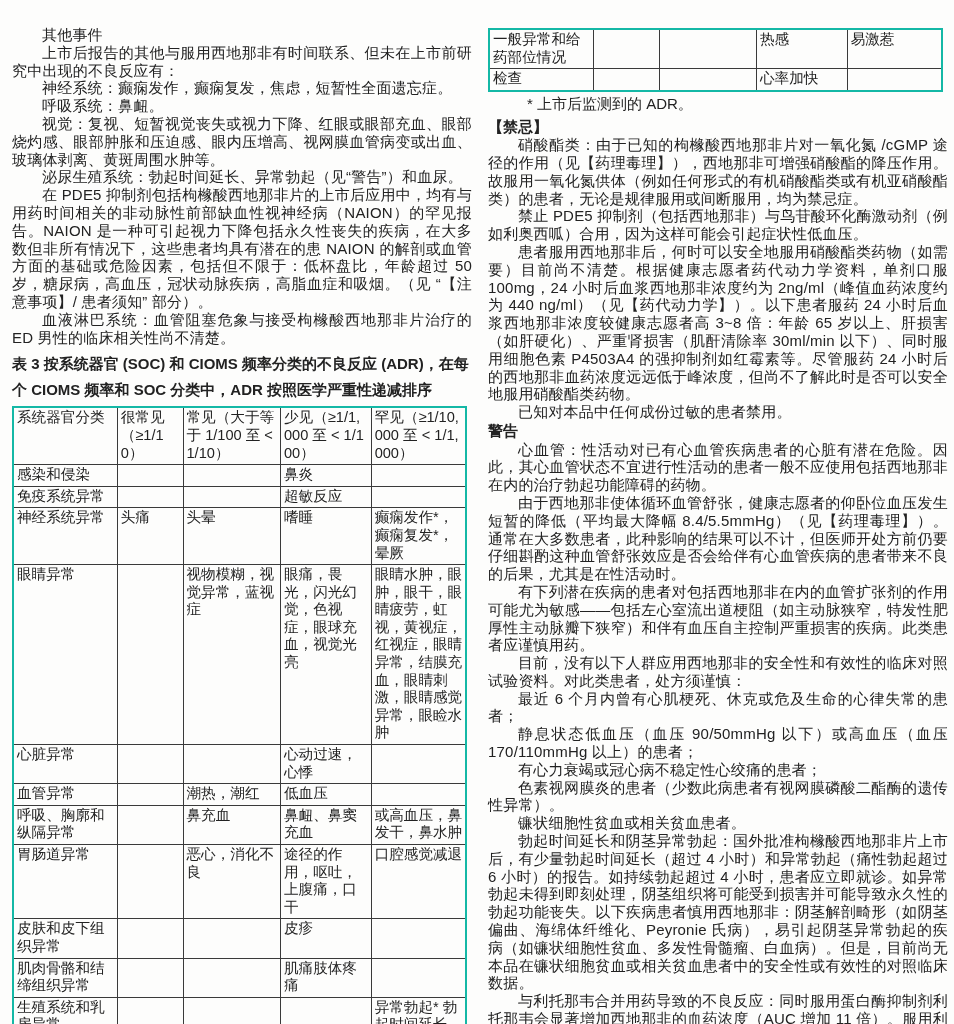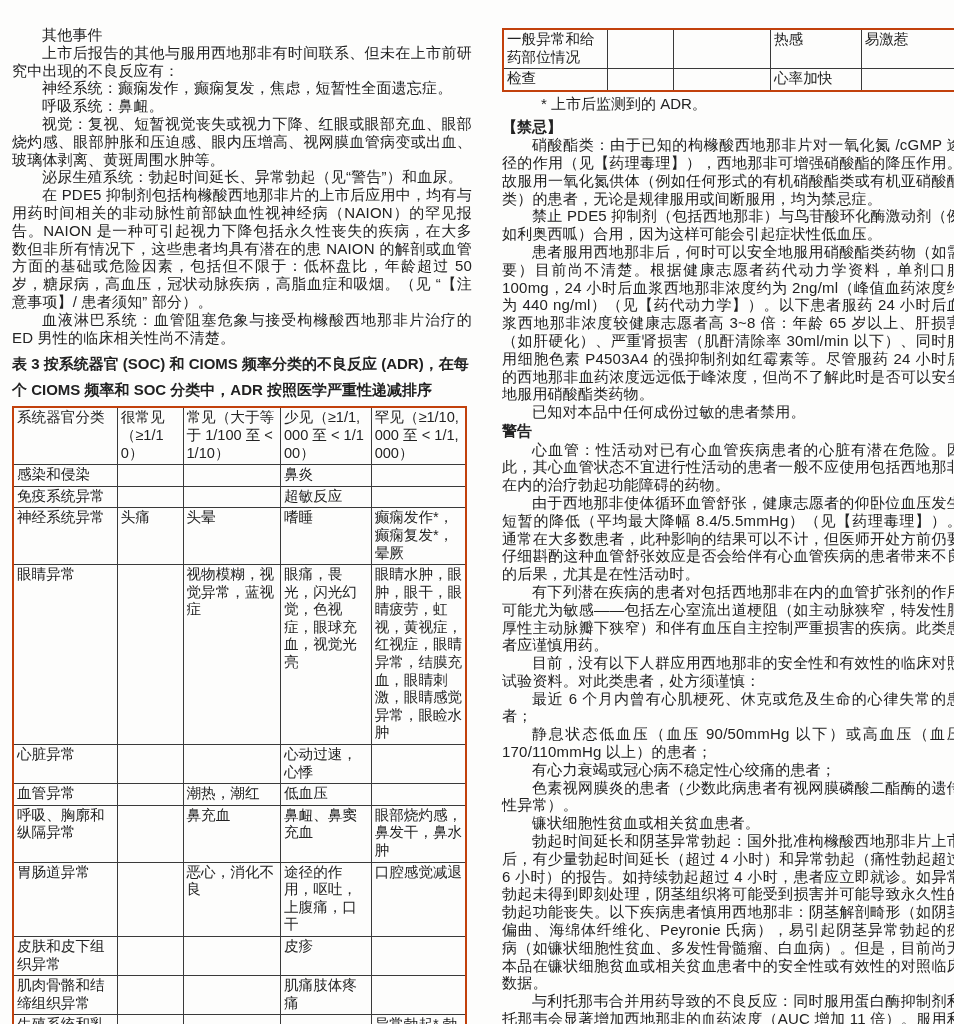--- a/index.html
+++ b/index.html
@@ -8,21 +8,21 @@
     background: #fdfdfc;
     overflow: hidden;
     font-family: "Liberation Sans", "DejaVu Sans", sans-serif;
     color: #222222;
   }
   .page {
     box-sizing: border-box;
     width: 954px; height: 1024px;
     padding: 26px 8px 0 12px;
     display: flex;
-    gap: 30px;
+    gap: 16px;
   }
   .col { width: 460px; flex: 0 0 auto; }
 
   p.body {
     margin: 0;
     font-size: 15px;
     line-height: 17.8px;
     text-align: justify;
     text-indent: 2em;
     letter-spacing: 0.2px;
@@ -46,21 +46,21 @@
     margin: 1px 0 0 0;
     font-size: 15px;
     line-height: 18.5px;
     font-weight: bold;
     text-indent: 0;
   }
 
   table.adr {
     width: 99%;
     border-collapse: collapse;
-    border: 2px solid #c2410c;
+    border: 2px solid #14b8a6;
     table-layout: fixed;
   }
   table.adr th, table.adr td {
     border: 1px solid #3a3a3a;
     padding: 1px 3px 2px 3px;
     font-size: 14.6px;
     line-height: 17.6px;
     vertical-align: top;
     text-align: left;
     font-weight: normal;
@@ -141,21 +141,21 @@
           <td></td>
           <td>潮热，潮红</td>
           <td>低血压</td>
           <td></td>
         </tr>
         <tr>
           <td>呼吸、胸廓和纵隔异常</td>
           <td></td>
           <td>鼻充血</td>
           <td>鼻衄、鼻窦充血</td>
-          <td>眼部烧灼感，鼻发干，鼻水肿</td>
+          <td>或高血压，鼻发干，鼻水肿</td>
         </tr>
         <tr>
           <td>胃肠道异常</td>
           <td></td>
           <td>恶心，消化不良</td>
           <td>途径的作用，呕吐，上腹痛，口干</td>
           <td>口腔感觉减退</td>
         </tr>
         <tr>
           <td>皮肤和皮下组织异常</td>

